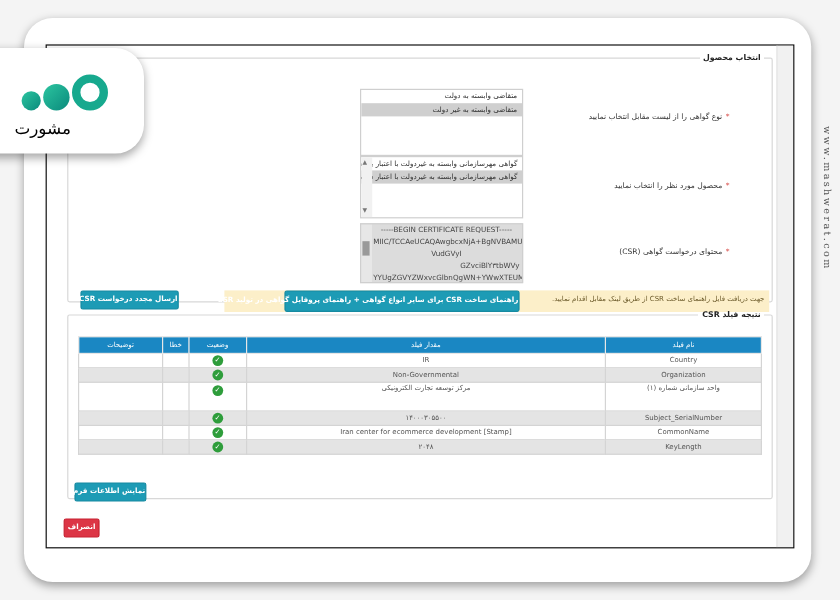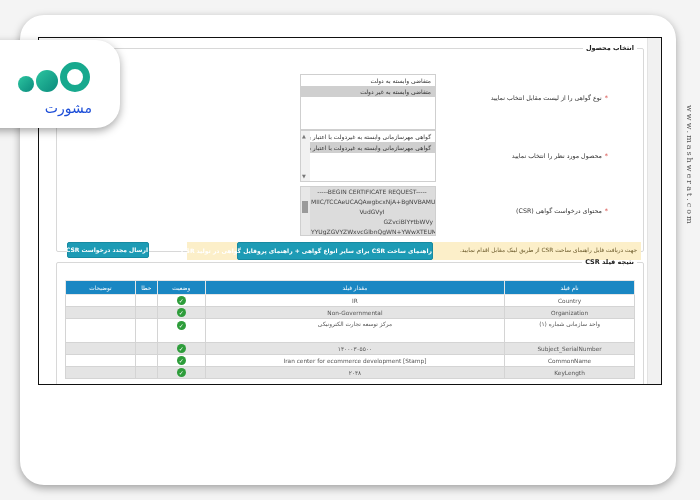--- a/index.html
+++ b/index.html
@@ -1,19 +1,19 @@
 <!DOCTYPE html>
 <html><head>
 <meta charset="utf-8">
 <style>
   * { box-sizing: border-box; margin: 0; padding: 0; }
   html, body { width: 700px; height: 500px; overflow: hidden; background: #ffffff; font-family: "DejaVu Sans", sans-serif; }
   .stage { position: relative; width: 700px; height: 500px; background: #f4f4f4; }
   .card { position: absolute; left: 20px; top: 15px; width: 656px; height: 470px; background: #fff; border-radius: 24px; box-shadow: 0 3px 8px rgba(0,0,0,0.35); }
-  .screen { position: absolute; left: 38px; top: 37px; width: 624px; height: 348px; border: 1px solid #111; background: #fff; overflow: hidden; direction: rtl; }
+  .screen { position: absolute; left: 38px; top: 37px; width: 624px; height: 420px; border: 1px solid #111; background: #fff; overflow: hidden; direction: rtl; }
   .scrollbar-right { position: absolute; right: 0; top: 0; width: 14px; height: 100%; background: #f1f1f1; border-left: 1px solid #e3e3e3; }
   fieldset { position: absolute; border: 1px solid #d8d8d8; border-radius: 2px; }
   legend { font-size: 6.5px; color: #222; padding: 0 3px; margin-right: 6px; font-weight: bold; }
   .fs1 { left: 17px; top: 6px; width: 588px; height: 208px; }
   .fs2 { left: 17px; top: 220px; width: 588px; height: 158px; }
   .row-label { position: absolute; font-size: 6.3px; color: #333; white-space: nowrap; }
   .row-label .req { color: #d9534f; margin-left: 3px; }
   .listbox { position: absolute; border: 1px solid #cfcfcf; background: #fff; font-size: 6px; color: #333; overflow: hidden; }
   .listbox .opt { padding: 1px 4px; line-height: 9px; white-space: nowrap; }
   .listbox .opt.sel { background: #cfcfcf; }
@@ -33,21 +33,21 @@
   .btn-cancel { background: #dc3545; border: 1px solid #c82333; left: 52px; top: 431px; width: 30px; height: 16px; line-height: 14px; }
   table { position: absolute; left: 8px; top: 14px; width: 570px; border-collapse: collapse; font-size: 5.8px; direction: rtl; }
   th { background: #1a87c3; color: #fff; font-weight: normal; height: 14px; border: 1px solid #e6e6e6; text-align: center; }
   td { border: 1px solid #d4d4d4; text-align: center; color: #555; height: 12px; }
   tr.alt td { background: #e4e4e4; }
   .check { display: inline-block; width: 9px; height: 9px; border-radius: 50%; background: #2e9d3b; color: #fff; font-size: 6px; line-height: 9px; text-align: center; vertical-align: middle; }
   .logo-tab { position: absolute; left: -10px; top: 40px; width: 130px; height: 88px; background: #fff; border-radius: 0 24px 24px 0; box-shadow: 0 3px 8px rgba(0,0,0,0.35); }
   .logo-dots { position: absolute; left: 28px; top: 22px; }
   .dot { position: absolute; border-radius: 50%; background: linear-gradient(135deg, #2cc5a0, #0a8a7c); }
   .ring { position: absolute; border-radius: 50%; border: 7px solid #17a98e; background: #fff; }
-  .logo-word { position: absolute; left: 22px; top: 60px; width: 80px; font-size: 14px; color: #1d4ed8; text-align: right; font-family: "DejaVu Sans", sans-serif; }
+  .logo-word { position: absolute; left: 22px; top: 60px; width: 80px; font-size: 14px; color: #000000; text-align: left; font-family: "DejaVu Sans", sans-serif; }
   .watermark { position: absolute; right: 6px; top: 105px; width: 14px; font-family: "DejaVu Serif", serif; font-size: 8px; color: #555; letter-spacing: 2px; writing-mode: vertical-rl; }
 </style>
 </head>
 <body>
 
 <div class="stage">
   <div class="card"></div>
 
   <div class="screen">
     <div class="scrollbar-right"></div>

